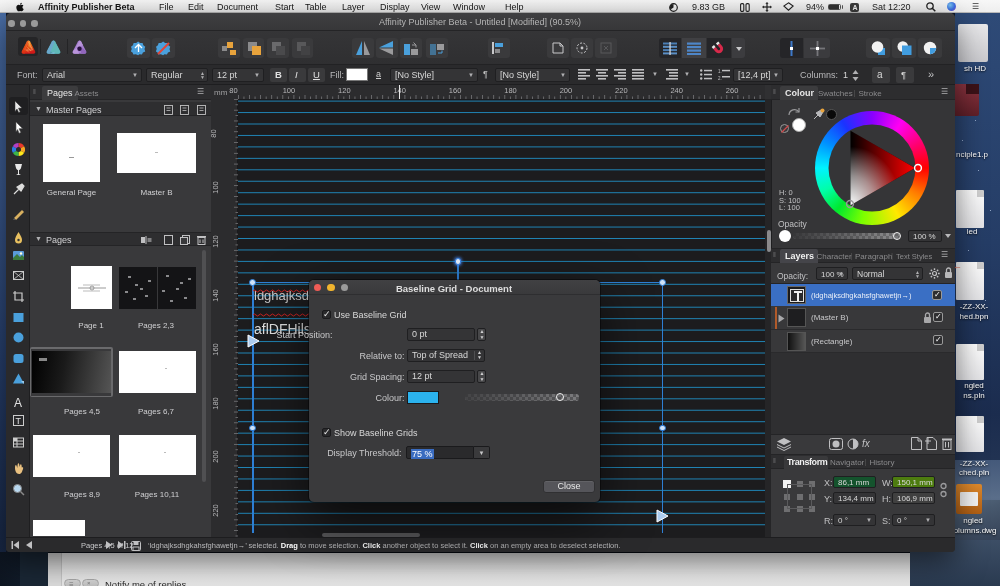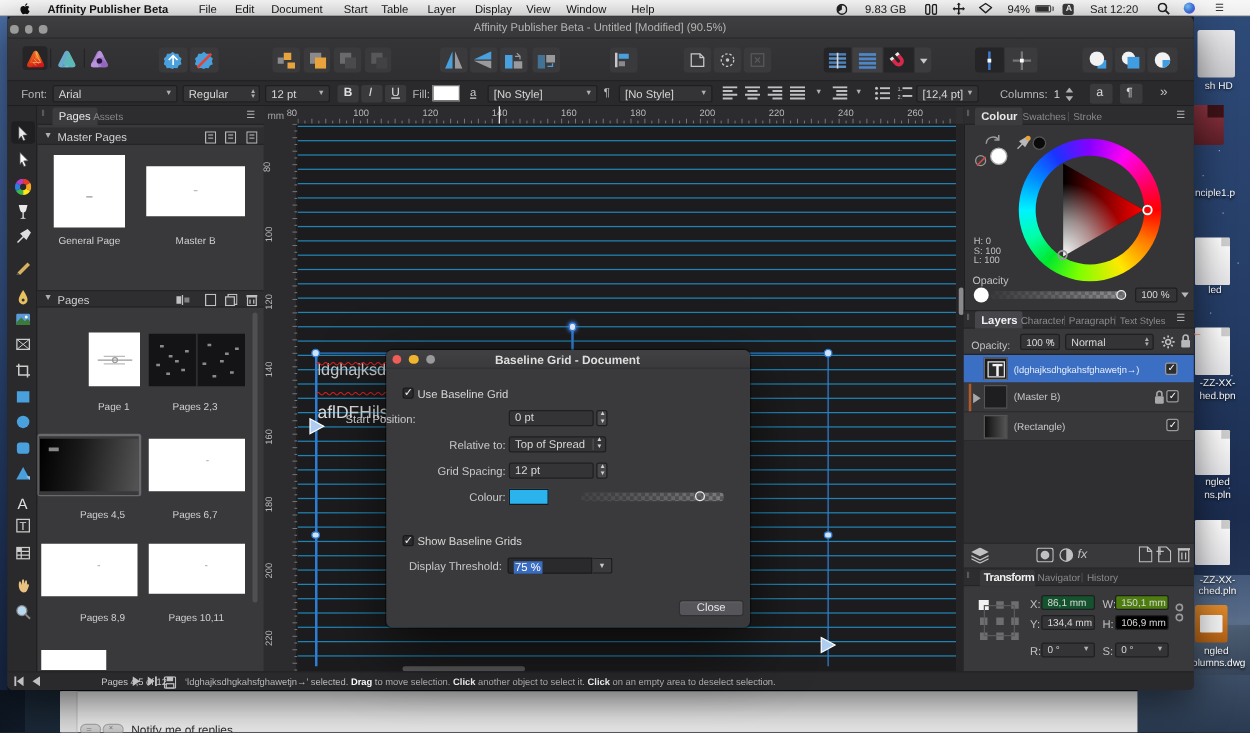--- a/index.html
+++ b/index.html
@@ -989,21 +989,21 @@
   </div>
 <div class="tx" style="left:882px;top:478px;font-size:9px;color:#c0c0c2;font-weight:normal;">W:</div>
 <div class="ab" style="left:892px;top:476px;width:43px;height:12px;background:#4d7c0f;border:1px solid #1f1f21;border-radius:2px;">
     <span style="position:absolute;left:4px;top:50%;transform:translateY(-50%);font-size:8px;color:#d8d8d8;white-space:nowrap">150,1 mm</span>
   </div>
 <div class="tx" style="left:824px;top:494px;font-size:9px;color:#c0c0c2;font-weight:normal;">Y:</div>
 <div class="ab" style="left:833px;top:492px;width:43px;height:12px;background:#343436;border:1px solid #1f1f21;border-radius:2px;">
     <span style="position:absolute;left:4px;top:50%;transform:translateY(-50%);font-size:8px;color:#d8d8d8;white-space:nowrap">134,4 mm</span>
   </div>
 <div class="tx" style="left:882px;top:494px;font-size:9px;color:#c0c0c2;font-weight:normal;">H:</div>
-<div class="ab" style="left:892px;top:492px;width:43px;height:12px;background:#000000;border:1px solid #1f1f21;border-radius:2px;">
+<div class="ab" style="left:892px;top:492px;width:43px;height:12px;background:#404040;border:1px solid #1f1f21;border-radius:2px;">
     <span style="position:absolute;left:4px;top:50%;transform:translateY(-50%);font-size:8px;color:#d8d8d8;white-space:nowrap">106,9 mm</span>
   </div>
 <svg class="ab" style="left:940px;top:481px" width="7" height="18">
     <circle cx="3.5" cy="5" r="2.5" fill="none" stroke="#9a9a9c" stroke-width="1.3"></circle>
     <circle cx="3.5" cy="13" r="2.5" fill="none" stroke="#9a9a9c" stroke-width="1.3"></circle>
   </svg>
 <div class="tx" style="left:824px;top:516px;font-size:9px;color:#c0c0c2;font-weight:normal;">R:</div>
 <div class="ab" style="left:833px;top:514px;width:43px;height:12px;background:#343436;border:1px solid #1f1f21;border-radius:2px;">
     <span style="position:absolute;left:4px;top:50%;transform:translateY(-50%);font-size:8px;color:#d8d8d8;white-space:nowrap">0 °</span>
     <span style="position:absolute;right:3px;top:50%;transform:translateY(-50%);font-size:6px;color:#b0b0b2">▼</span>

